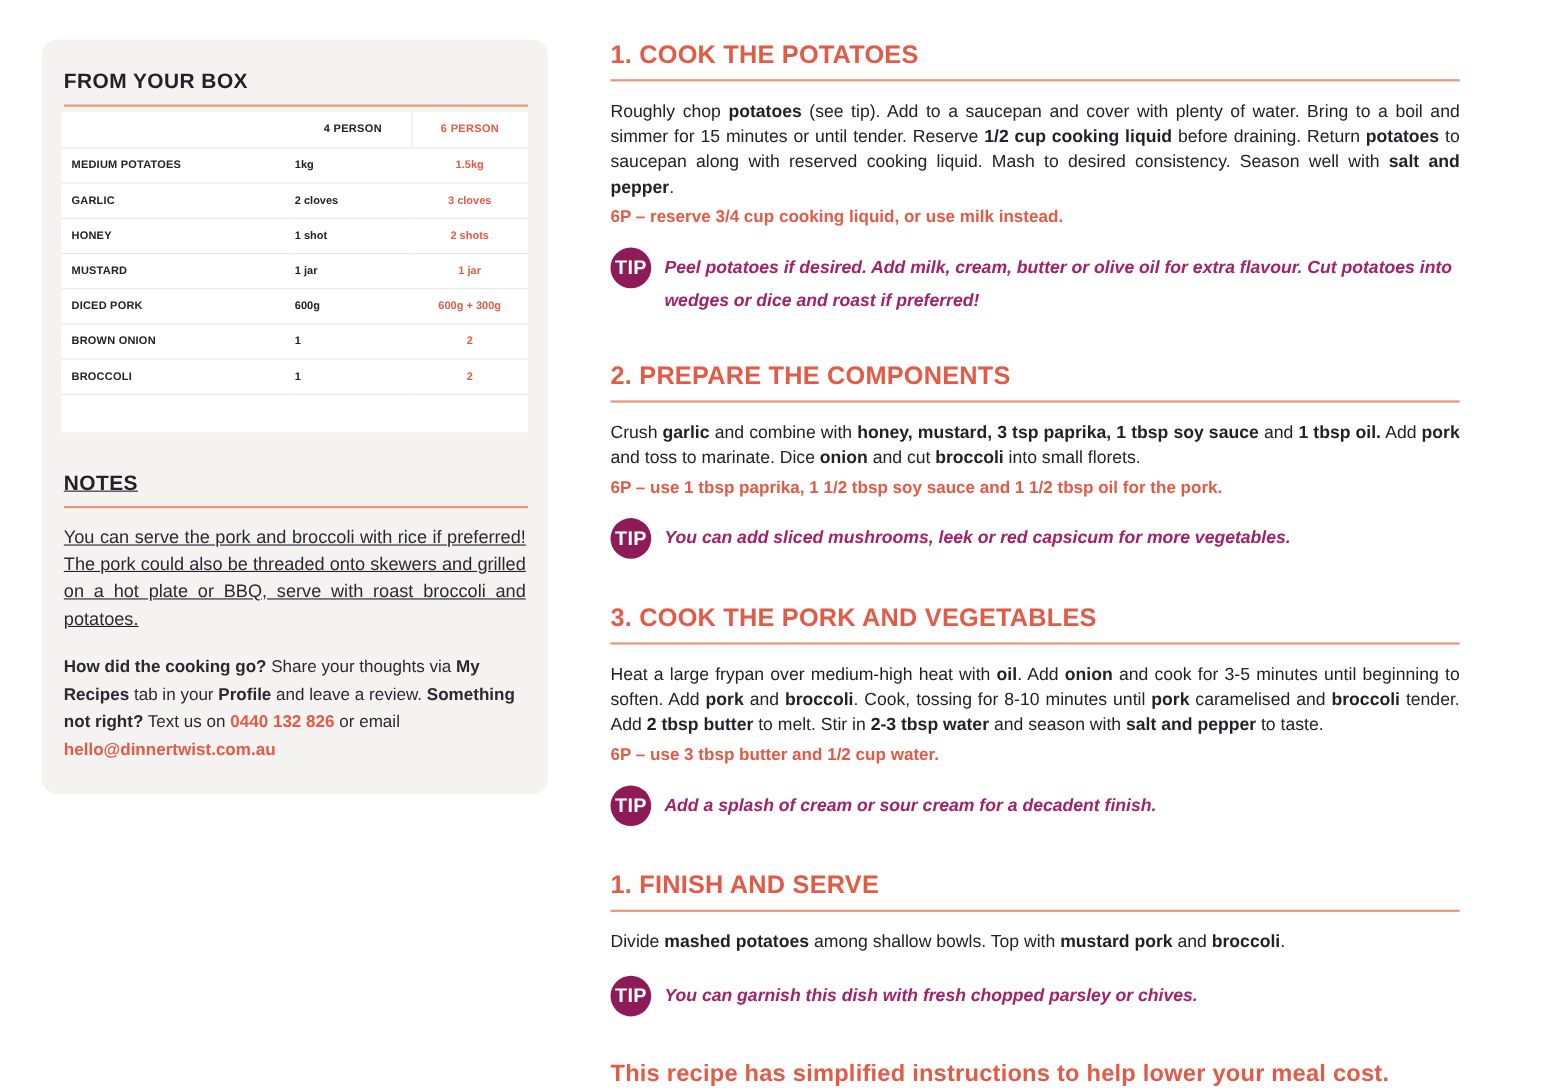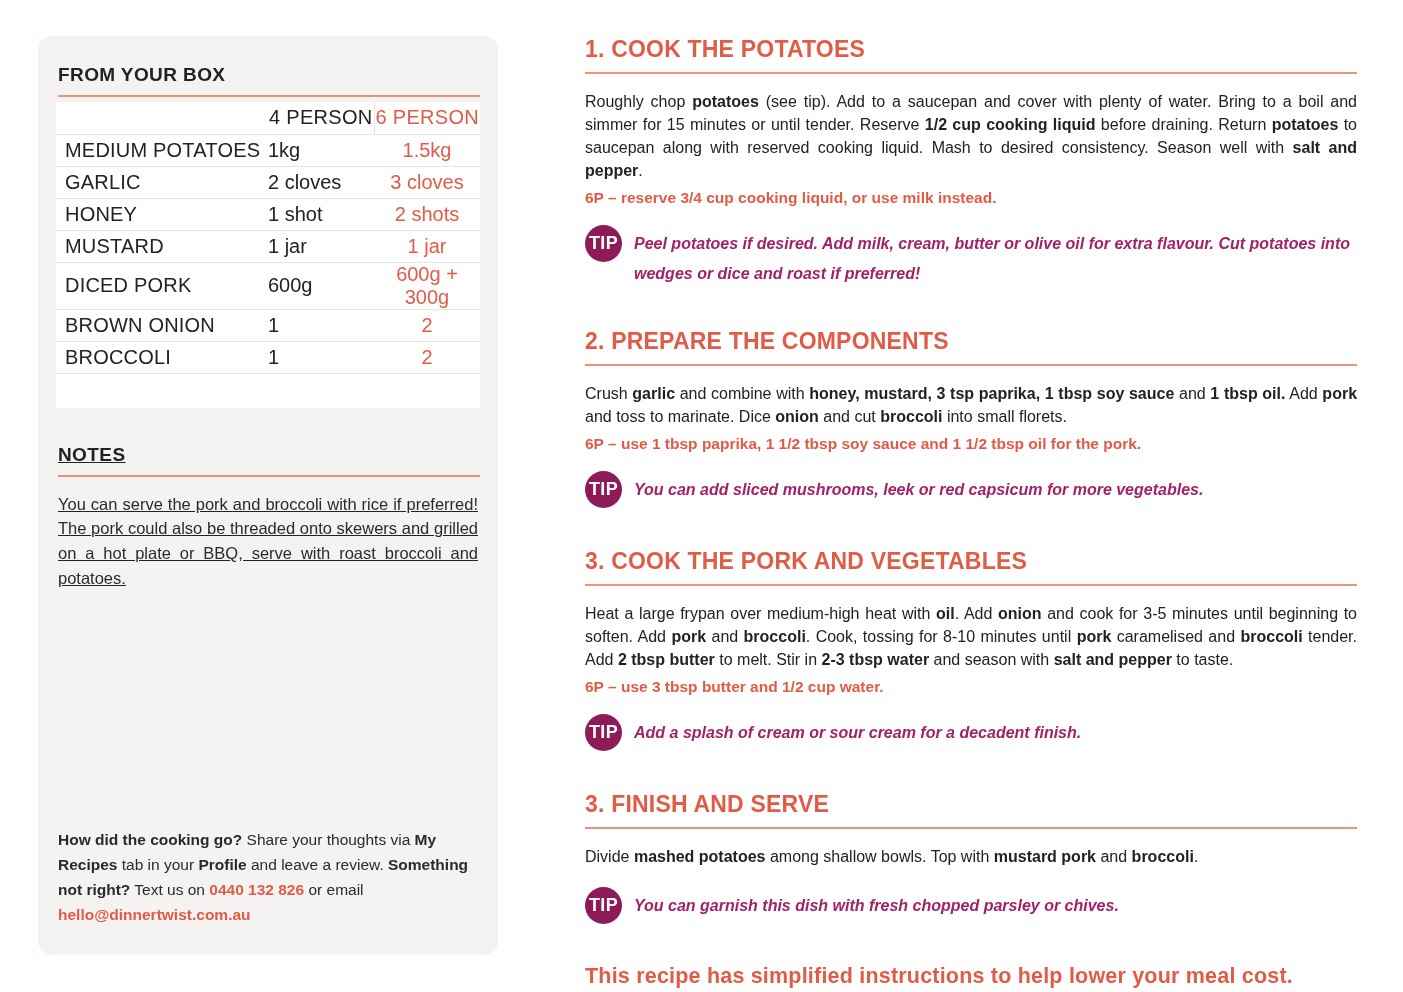--- a/index.html
+++ b/index.html
@@ -18,42 +18,42 @@
     font-family:"Liberation Sans","DejaVu Sans",sans-serif;
     color:var(--ink);
     position:relative;
     overflow:hidden;
   }
   .c-accent{color:var(--accent);}
   b,.bold{font-weight:700;}
 
   
   .sidebar{
-    position:absolute;left:38px;top:36px;width:460px;height:919px;
+    position:absolute;left:38px;top:36px;width:460px;height:686px;
     background:var(--card);border-radius:14px;
     padding:28px 18px 28px 18px;
   }
   .side-heading{
     font-size:19px;font-weight:700;letter-spacing:.4px;color:var(--ink);
     margin-left:2px;
   }
   .side-rule{
     border:none;border-top:2px solid var(--accent-light);
     margin:9px 0 0 2px;
   }
   .table-card{
     background:#ffffff;margin-top:5px;padding:0 0 34px 0;
   }
   table.box-table{width:100%;border-collapse:collapse;table-layout:fixed;}
   .box-table col.c-item{width:50%;}
   .box-table col.c-p4{width:25%;}
   .box-table col.c-p6{width:25%;}
   .box-table th,.box-table td{
     height:32px;vertical-align:middle;
-    font-size:20px;font-weight:400;
+    font-size:10px;font-weight:700;
     border-bottom:1px solid var(--hairline);
   }
   .box-table th{text-align:center;letter-spacing:.3px;}
   .box-table th.h-p6{color:var(--accent);border-left:1px solid var(--hairline);}
   .box-table td.cell-item{text-align:left;padding-left:9px;letter-spacing:.2px;}
   .box-table td.cell-p4{text-align:left;}
   .box-table td.cell-p6{text-align:center;color:var(--accent);}
 
   .pantry-section{margin-top:24px;}
   .side-text{
@@ -63,21 +63,21 @@
   .notes-text{text-align:justify;}
 
   .side-footer{
     position:absolute;left:20px;right:20px;bottom:28px;
     font-size:15.5px;line-height:1.62;color:#2a2931;
   }
   .side-footer a{text-decoration:none;}
 
   
   .main{
-    position:absolute;left:585px;top:36px;width:772px;
+    position:absolute;left:555px;top:36px;width:772px;
   }
   .section{margin-bottom:40px;}
   .section-heading{
     font-size:23px;font-weight:700;color:var(--accent);letter-spacing:.2px;
   }
   .section-rule{
     border:none;border-top:2px solid var(--accent-light);margin-top:9px;
   }
   .section-body{
     margin-top:16px;font-size:16px;line-height:1.44;text-align:justify;color:var(--ink);
@@ -202,21 +202,21 @@
       <h2 class="section-heading">3. COOK THE PORK AND VEGETABLES</h2>
       <hr class="section-rule">
       <p class="section-body"><span>Heat a large frypan over medium-high heat with </span><span class="bold">oil</span><span>. Add </span><span class="bold">onion</span><span> and cook for 3-5 minutes until beginning to soften. Add </span><span class="bold">pork</span><span> and </span><span class="bold">broccoli</span><span>. Cook, tossing for 8-10 minutes until </span><span class="bold">pork</span><span> caramelised and </span><span class="bold">broccoli</span><span> tender. Add </span><span class="bold">2 tbsp butter</span><span> to melt. Stir in </span><span class="bold">2-3 tbsp water</span><span> and season with </span><span class="bold">salt and pepper</span><span> to taste.</span></p>
       <p class="six-p">6P – use 3 tbsp butter and 1/2 cup water.</p>
       <div class="tip-row">
         <span class="tip-badge">TIP</span>
         <span class="tip-text">Add a splash of cream or sour cream for a decadent finish.</span>
       </div>
     </section>
     <section class="section">
-      <h2 class="section-heading">3. FINISH AND SERVE</h2>
+      <h2 class="section-heading">1. FINISH AND SERVE</h2>
       <hr class="section-rule">
       <p class="section-body"><span>Divide </span><span class="bold">mashed potatoes</span><span> among shallow bowls. Top with </span><span class="bold">mustard pork</span><span> and </span><span class="bold">broccoli</span><span>.</span></p>
       <div class="tip-row">
         <span class="tip-badge">TIP</span>
         <span class="tip-text">You can garnish this dish with fresh chopped parsley or chives.</span>
       </div>
     </section>
     <p class="tagline">This recipe has simplified instructions to help lower your meal cost.</p>
 </main>
 

